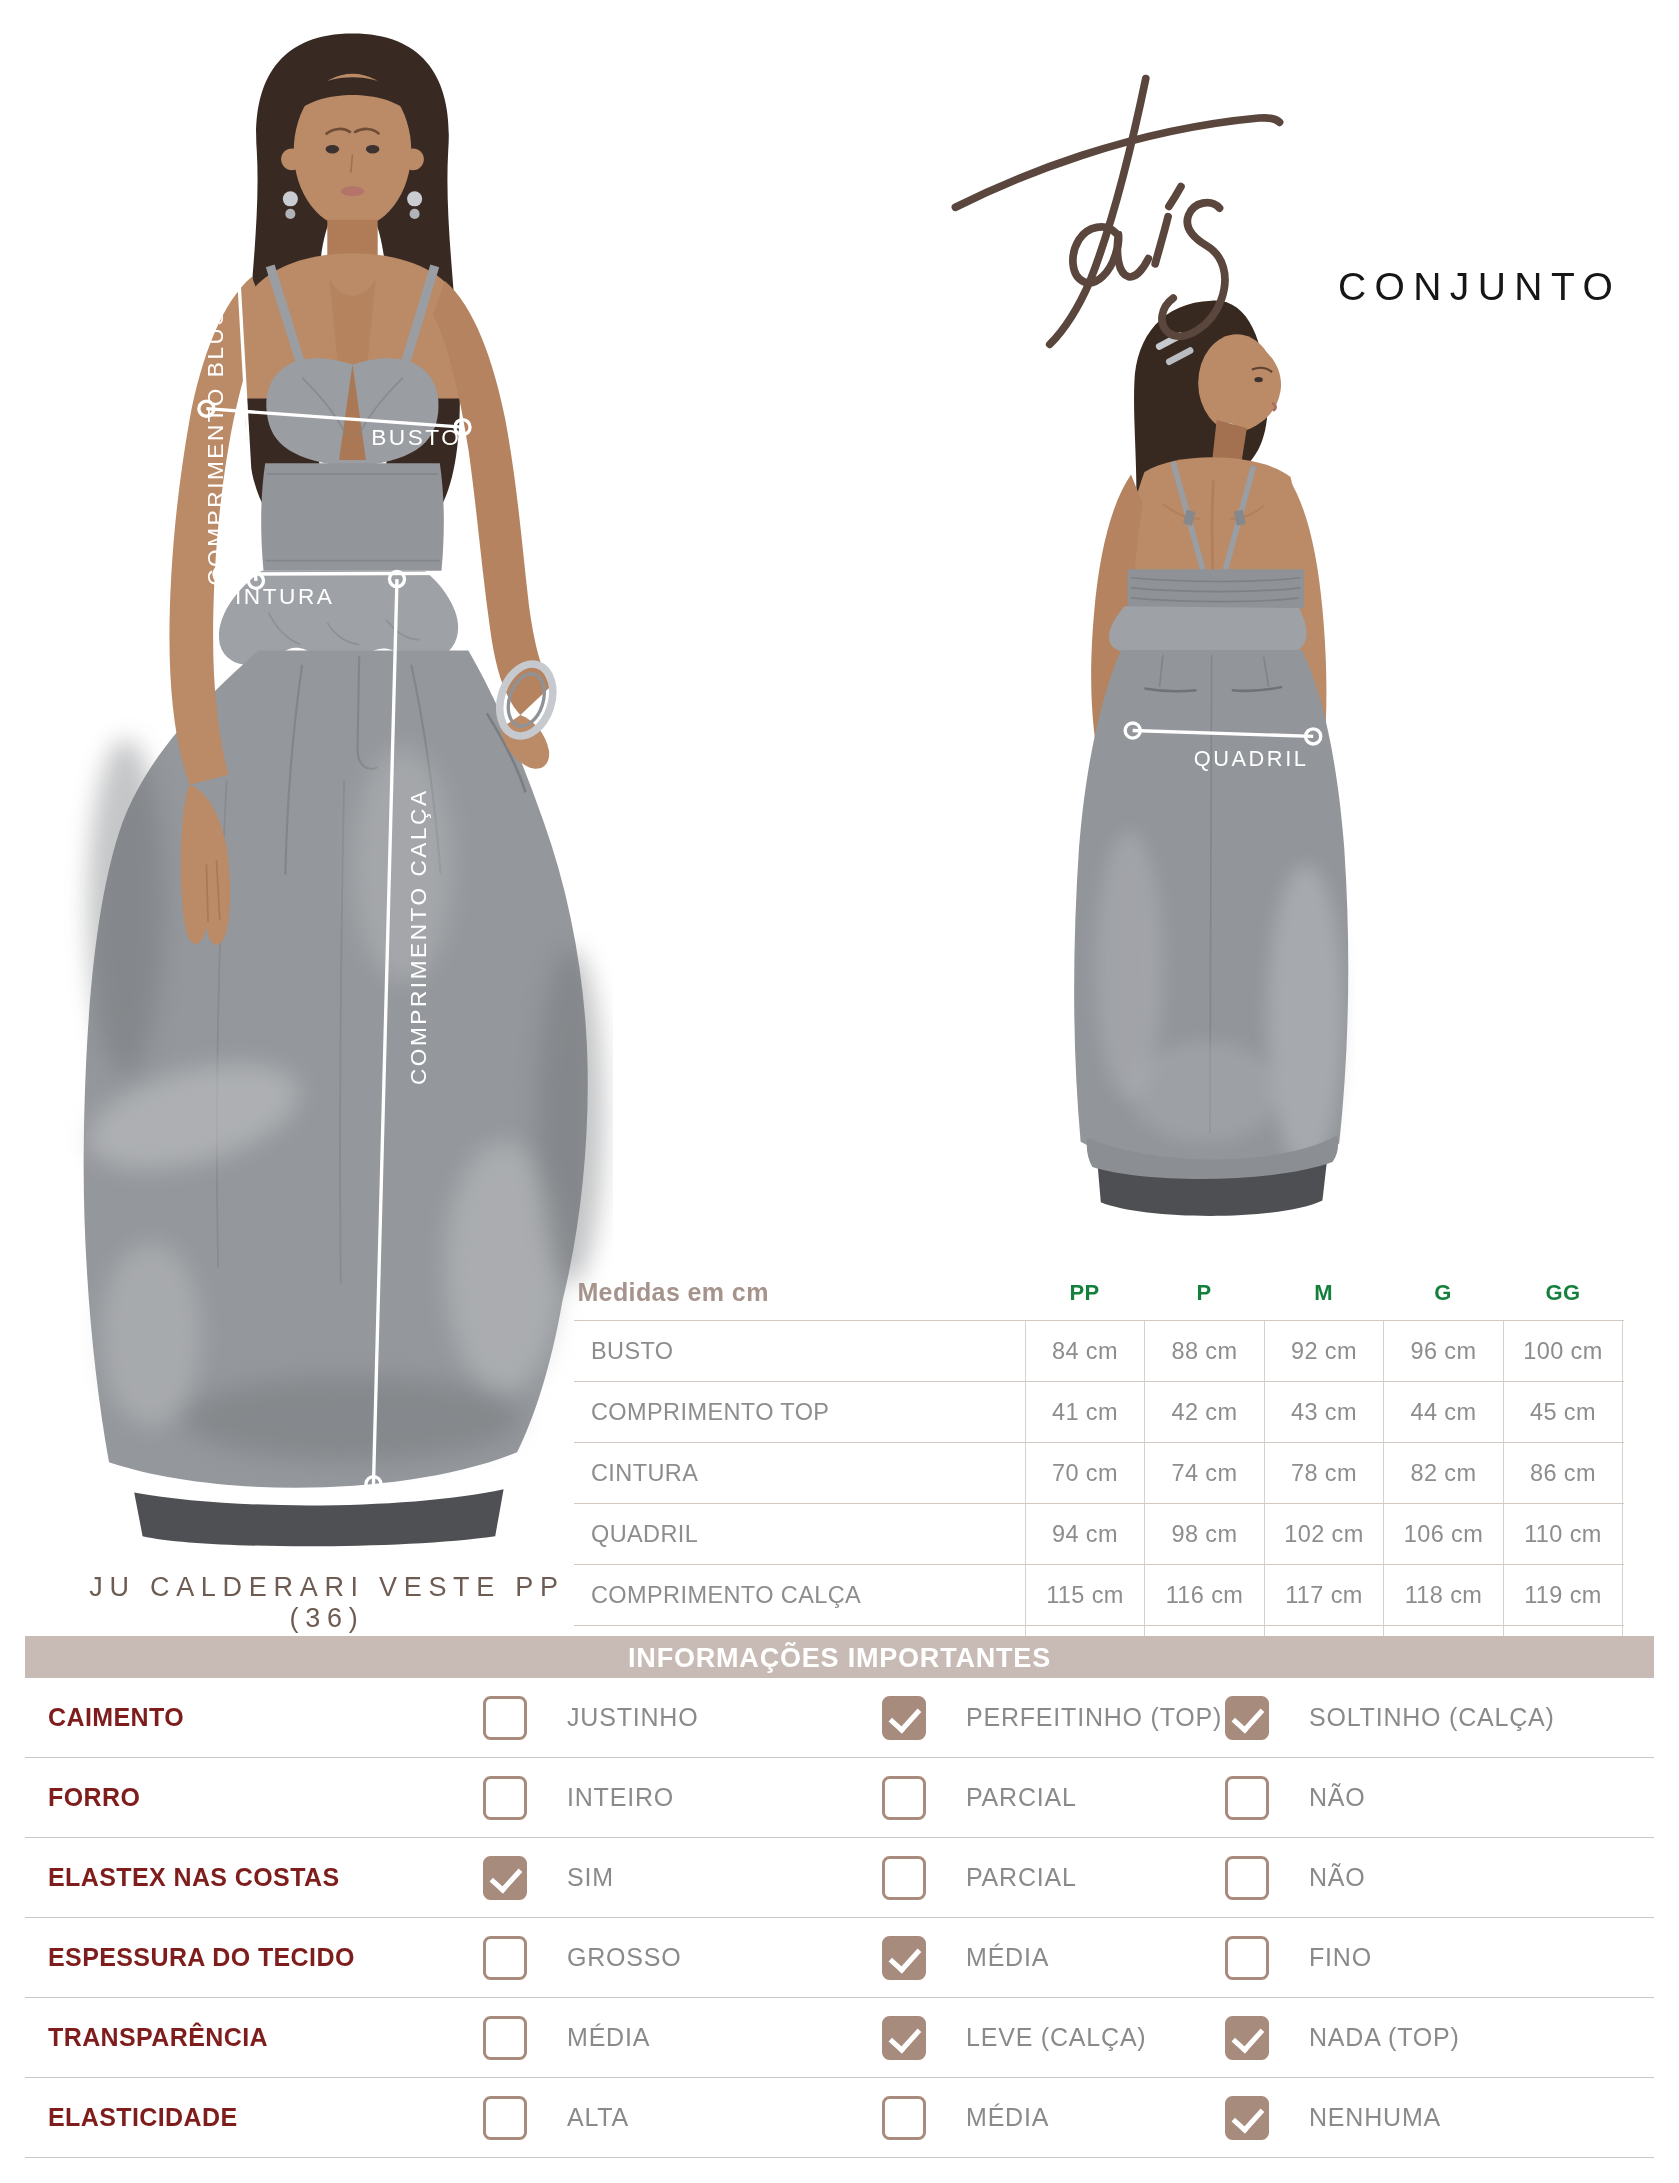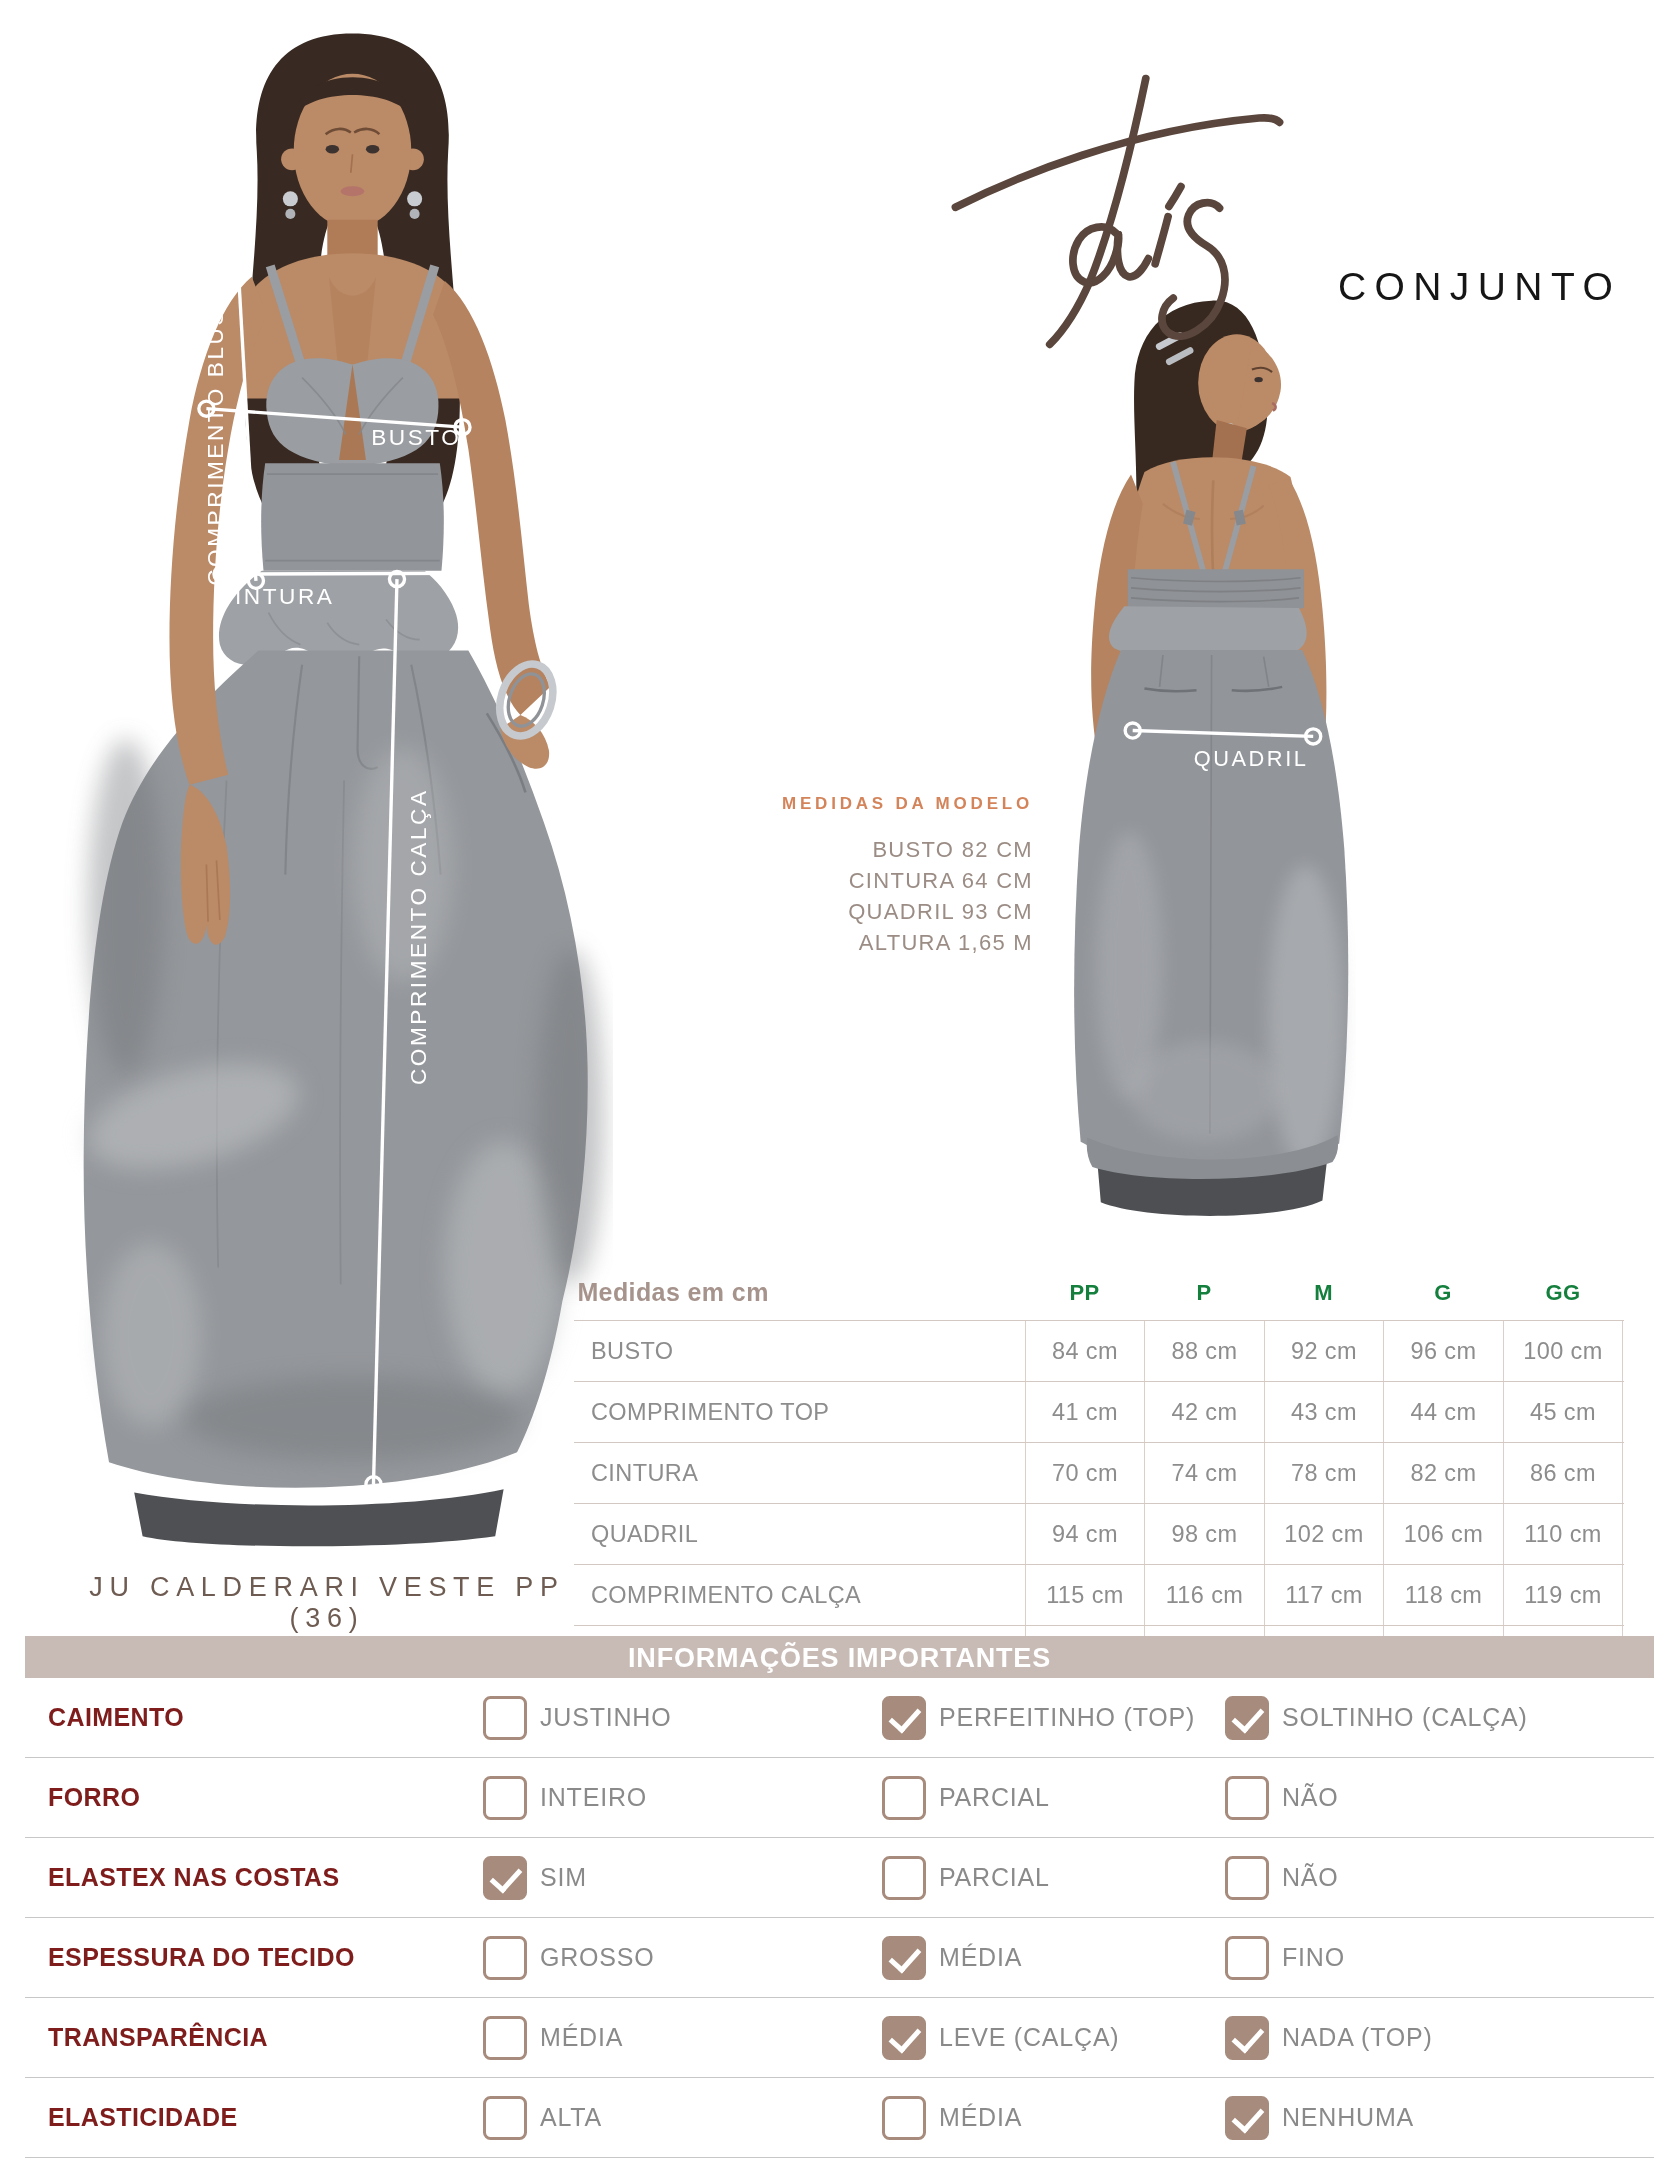--- a/index.html
+++ b/index.html
@@ -41,21 +41,21 @@
   .front-caption{position:absolute;left:50px;top:1572px;width:554px;text-align:center;
                  font-size:27px;font-weight:300;letter-spacing:6.7px;color:#6e5c52;}
 
   
   .info-banner{position:absolute;left:25px;top:1636px;width:1629px;height:42px;background:#c8bbb5;
                color:#ffffff;font-weight:700;font-size:27px;letter-spacing:0.8px;text-align:center;
                line-height:44px;}
   .info-rows{position:absolute;left:25px;top:1678px;width:1629px;}
   .info-row{position:relative;height:79px;display:flex;align-items:center;border-bottom:1.7px solid #c7c7c7;}
   .info-label{margin-left:23px;font-size:25px;font-weight:700;color:#7f1d1d;letter-spacing:0.4px;}
-  .opt{position:absolute;display:flex;align-items:center;gap:13px;}
+  .opt{position:absolute;display:flex;align-items:center;gap:40px;}
   .opt-1{left:458px;} .opt-2{left:857px;} .opt-3{left:1192px;padding-left:8px;}
   .checkbox{position:relative;width:44px;height:44px;box-sizing:border-box;border:3.4px solid #a78b7d;
             border-radius:7.6px;background:#ffffff;flex:0 0 auto;}
   .checkbox.checked{background:#a78b7d;}
   .checkbox::after{content:"";position:absolute;display:none;left:11px;top:3.4px;width:12.6px;height:24px;
                    border-right:5px solid #ffffff;border-bottom:5px solid #ffffff;transform:rotate(42deg);}
   .checkbox.checked::after{display:block;}
   .opt-label{font-size:25px;color:#8a8a8a;letter-spacing:0.8px;white-space:nowrap;}
 
   
@@ -236,27 +236,20 @@
         <path d="M208,234 C205,258 208,280 220,283 C229,285 238,272 243,262"></path>
         <path d="M266,213 C261,233 255,253 251,268"></path>
         <path d="M281,178 C276,187 271,195 267,201"></path>
         <path d="M326,203 C316,192 296,196 290,211 C284,226 296,238 311,247 C330,258 338,282 328,310 C317,341 284,362 266,348 C254,338 258,318 272,308"></path>
       </g>
     </svg>
   </div>
 
   <div class="category">CONJUNTO</div>
 
-  <div class="model-measures">
-    <div class="mm-heading">MEDIDAS DA MODELO</div>
-    <div class="mm-line">BUSTO 82 CM</div>
-    <div class="mm-line">CINTURA 64 CM</div>
-    <div class="mm-line">QUADRIL 93 CM</div>
-    <div class="mm-line">ALTURA 1,65 M</div>
-  </div>
 
   <div class="size-table">
     <div class="st-row st-head">
       <div class="st-cell st-title">Medidas em cm</div>
       <div class="st-cell st-size">PP</div>
       <div class="st-cell st-size">P</div>
       <div class="st-cell st-size">M</div>
       <div class="st-cell st-size">G</div>
       <div class="st-cell st-size">GG</div>
     </div>

